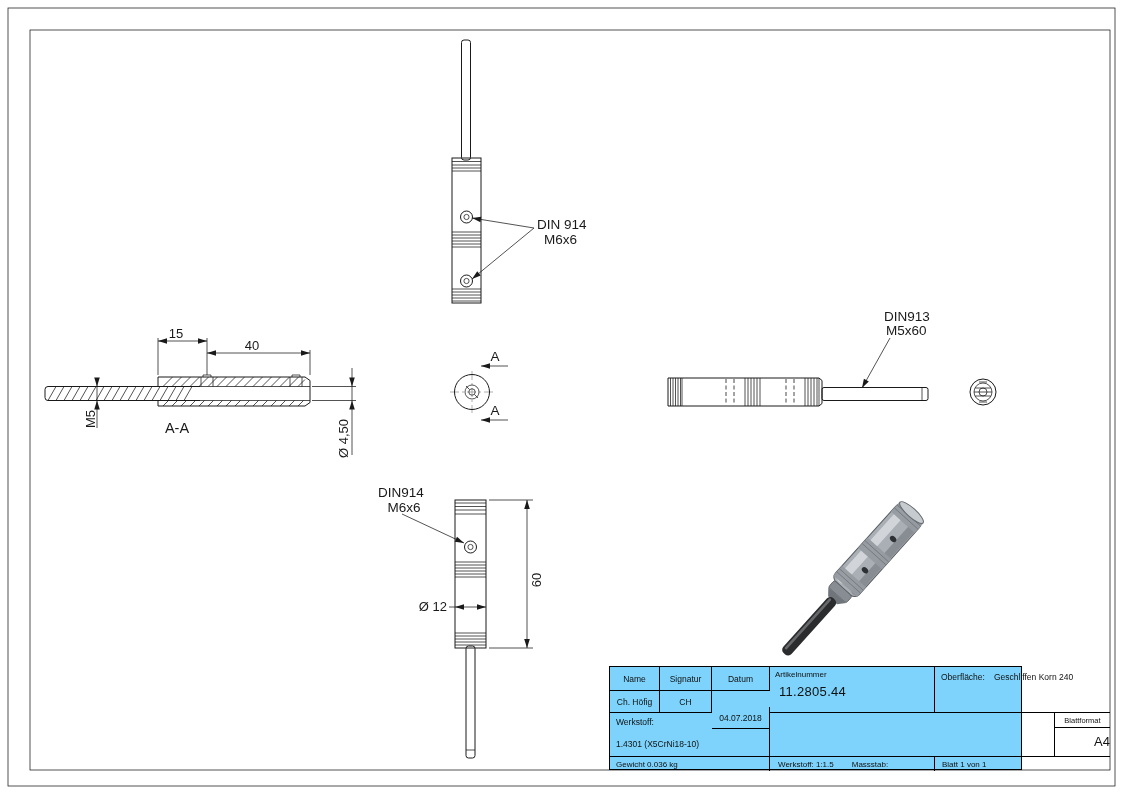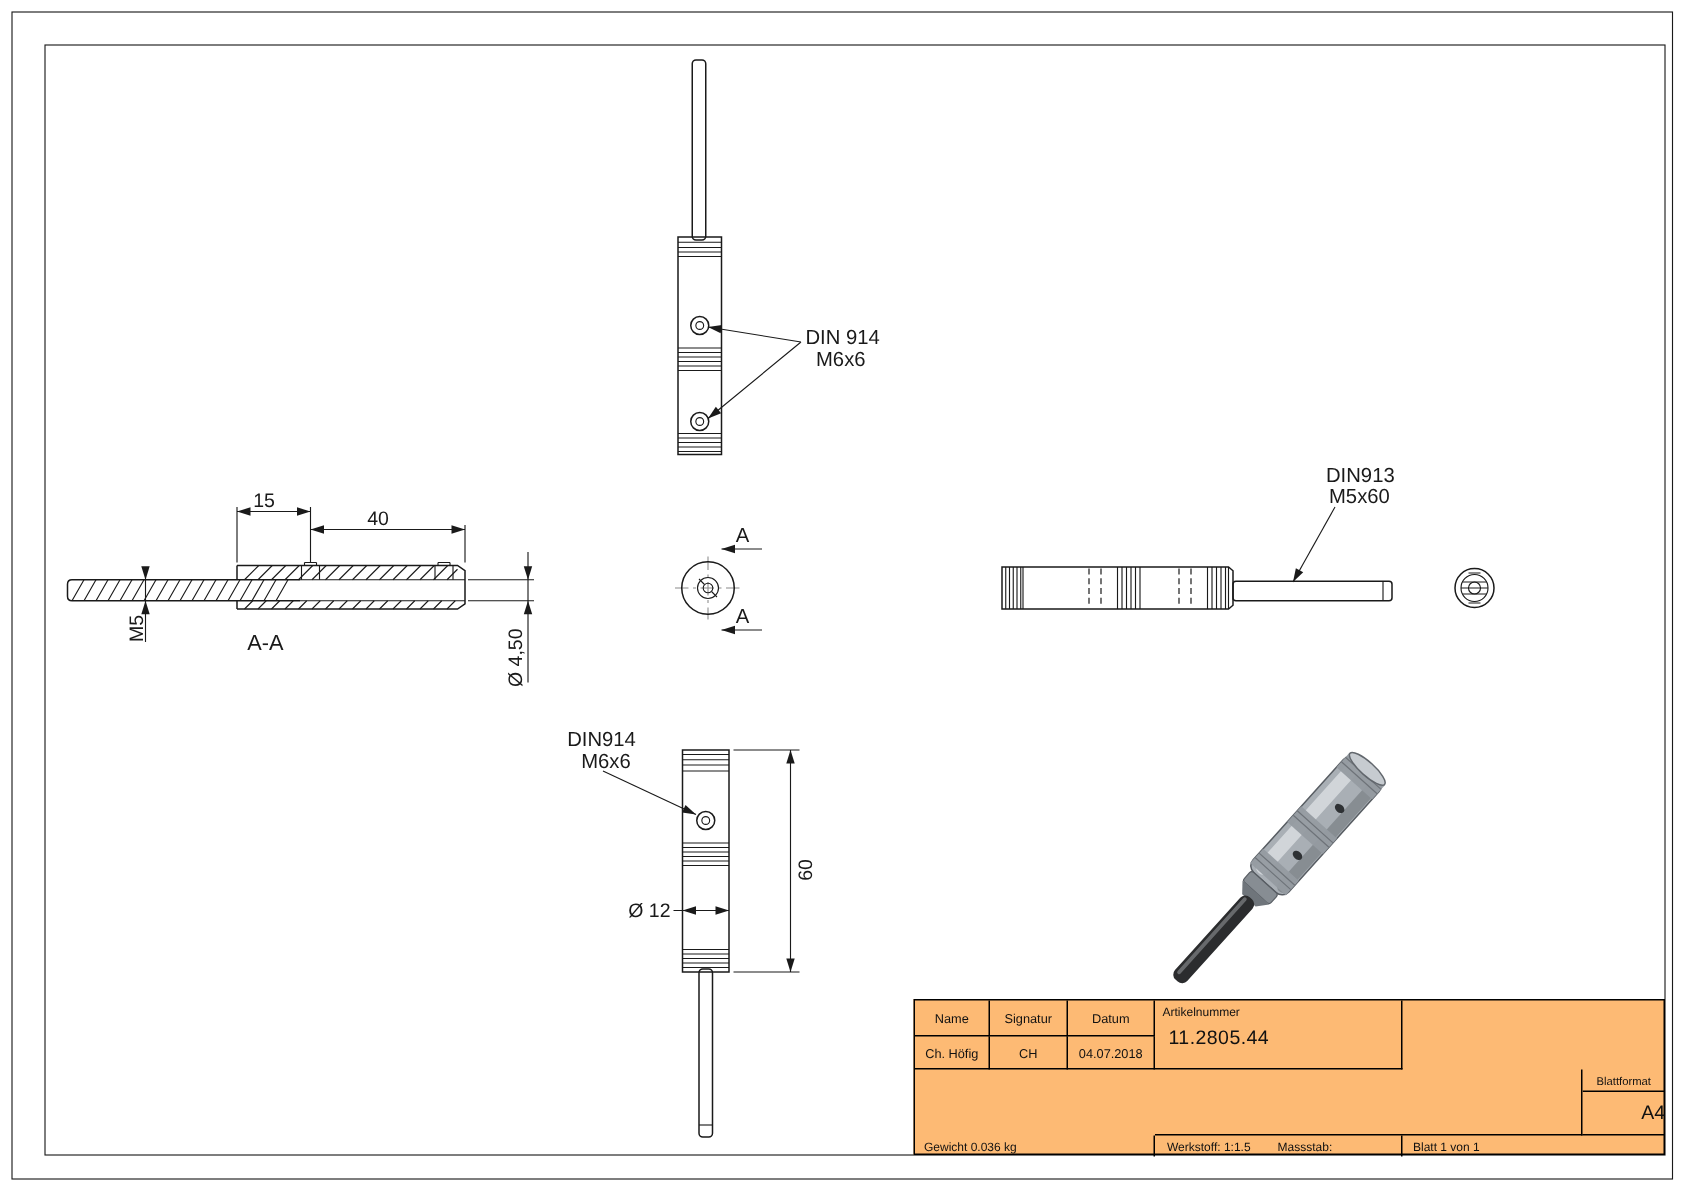--- a/index.html
+++ b/index.html
@@ -7,22 +7,22 @@
     font-family:"Liberation Sans",sans-serif;color:#111;position:relative}
   svg{position:absolute;left:0;top:0}
   .ln{stroke:#1a1a1a;stroke-width:1;fill:none}
   .thin{stroke:#1a1a1a;stroke-width:.75;fill:none}
   .dash{stroke:#1a1a1a;stroke-width:.8;fill:none;stroke-dasharray:4 2.5}
   .cl{stroke:#8a8a8a;stroke-width:.7;fill:none;stroke-dasharray:9 3 2 3}
   .arr{fill:#1a1a1a}
   .dt{font-size:13.5px;fill:#1a1a1a}
   .dm{font-size:13px;fill:#1a1a1a}
   
-  .tb{position:absolute;left:609px;top:666px;width:501px;height:104px;
-      border:1px solid #000;background:#fdba74}
+  .tb{position:absolute;left:609px;top:666px;width:413px;height:104px;
+      border:1px solid #000;background:#7dd3fc}
   .cell{position:absolute;display:flex;align-items:center;font-size:8.5px;color:#111;overflow:hidden}
   .hdr{justify-content:center}
   .br{border-right:1px solid #000}
   .bb{border-bottom:1px solid #000}
   .blk{display:block}
 </style>
 </head>
 <body>
 
 <svg width="1123" height="794" viewBox="0 0 1123 794">
@@ -155,27 +155,35 @@
   </g>
 </svg>
 
 <div class="tb">
   <div class="cell hdr br bb" style="left:0;top:0;width:50px;height:24px">Name</div>
   <div class="cell hdr br bb" style="left:50px;top:0;width:52px;height:24px">Signatur</div>
   <div class="cell hdr br bb" style="left:102px;top:0;width:58px;height:24px">Datum</div>
 
   <div class="cell hdr br bb" style="left:0;top:24px;width:50px;height:22px">Ch. Höfig</div>
   <div class="cell hdr br bb" style="left:50px;top:24px;width:52px;height:22px">CH</div>
-  <div class="cell hdr br bb" style="left:102px;top:24px;width:58px;height:22px">04.07.2018</div>
+  <div class="cell hdr br bb" style="left:102px;top:40px;width:58px;height:22px">04.07.2018</div>
 
   <div class="cell blk br bb" style="left:160px;top:0;width:165px;height:46px">
     <div style="font-size:8px;padding:3px 0 0 5px">Artikelnummer</div>
     <div style="font-size:13px;padding:5px 0 0 9px;letter-spacing:.3px">11.2805.44</div>
   </div>
+  <div class="cell bb" style="left:325px;top:0;width:175px;height:46px;align-items:flex-start;padding:5px 0 0 6px">
+    <span>Oberfläche:</span>
+    <span style="margin-left:9px">Geschliffen Korn 240</span>
+  </div>
 
+  <div class="cell blk br bb" style="left:0;top:46px;width:160px;height:44px">
+    <div style="padding:4px 0 0 6px">Werkstoff:</div>
+    <div style="padding:12px 0 0 6px">1.4301 (X5CrNi18-10)</div>
+  </div>
   <div class="cell br bb" style="left:160px;top:46px;width:285px;height:44px"></div>
   <div class="cell blk bb" style="left:445px;top:46px;width:55px;height:44px">
     <div style="font-size:7.5px;height:15px;line-height:15px;text-align:center;border-bottom:1px solid #000">Blattformat</div>
     <div style="font-size:13px;height:28px;line-height:28px;text-align:right">A4</div>
   </div>
 
   <div class="cell br" style="left:0;top:90px;width:160px;height:14px;font-size:8px;padding-left:6px">Gewicht 0.036 kg</div>
   <div class="cell br" style="left:160px;top:90px;width:165px;height:14px;font-size:8px;padding-left:8px">
     <span>Werkstoff: 1:1.5</span>
     <span style="margin-left:18px">Massstab:</span>

